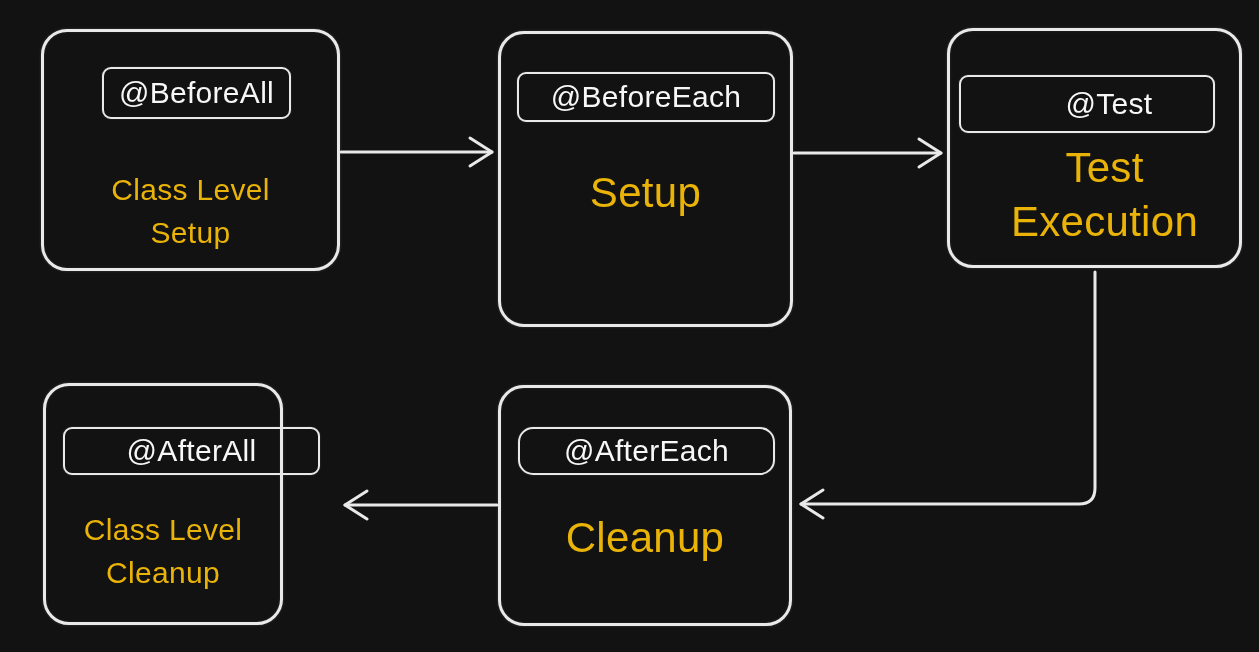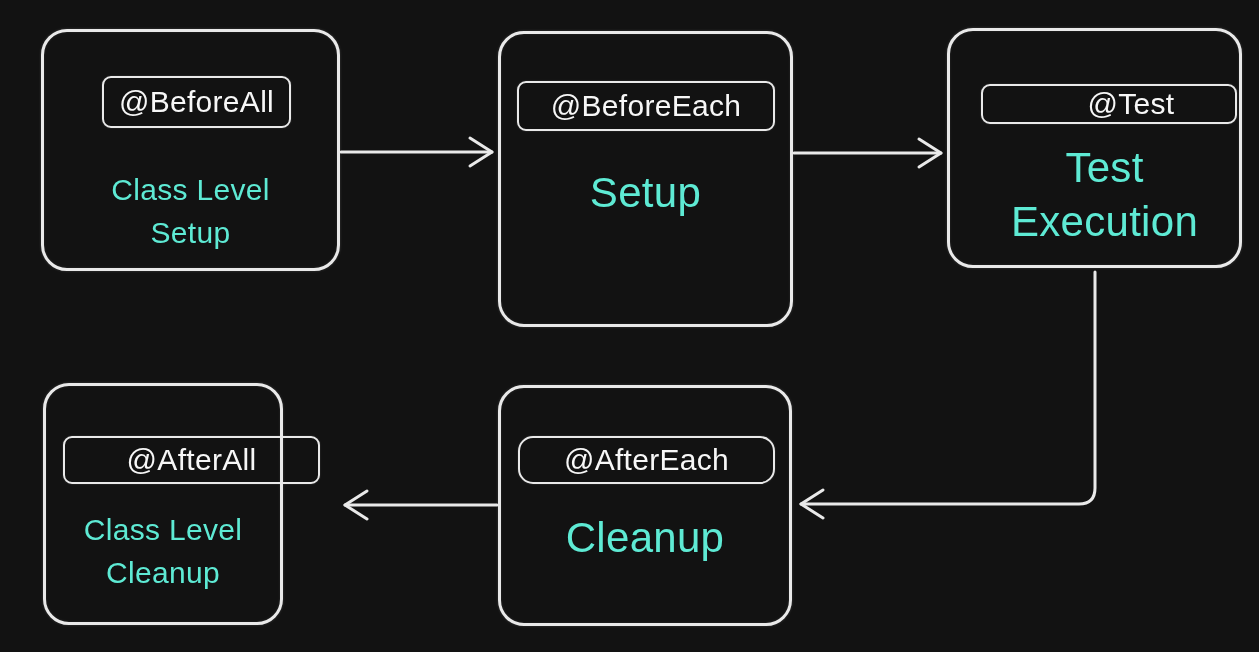--- a/index.html
+++ b/index.html
@@ -31,42 +31,41 @@
     box-sizing:border-box;
     border:2.5px solid #e9e9e9;
     border-radius:9px;
     display:flex;
     align-items:center;
     justify-content:center;
     color:#f7f7f7;
     font-size:30px;
     letter-spacing:0.3px;
     box-shadow:0 0 2px rgba(255,255,255,0.18);
-    margin-top:9px;
   }
   .label{
     position:absolute;
     left:0;right:0;
     transform:translateY(-50%);
     text-align:center;
-    color:#5eead4;
+    color:#eab308;
     white-space:pre-line;
     letter-spacing:0.3px;
   }
   
   .n0{left:41px;top:29px;width:299px;height:242px;}
   .n0 .badge{left:58px;top:35px;width:189px;height:52px;}
   .n0 .label{top:179px;font-size:30px;line-height:43px;}
   
   .n1{left:498px;top:31px;width:295px;height:296px;}
   .n1 .badge{left:16px;top:38px;width:258px;height:50px;}
   .n1 .label{top:159px;font-size:42px;line-height:48px;}
   
   .n2{left:947px;top:28px;width:295px;height:240px;}
-  .n2 .badge{left:31px;top:44px;width:256px;height:40px;padding-left:44px;}
+  .n2 .badge{left:9px;top:44px;width:256px;height:58px;padding-left:44px;}
   .n2 .label{top:164px;font-size:42px;line-height:54px;padding-left:20px;}
   
   .n3{left:498px;top:385px;width:294px;height:241px;}
   .n3 .badge{left:17px;top:39px;width:257px;height:48px;border-radius:15px;}
   .n3 .label{top:150px;font-size:42px;line-height:48px;}
   
   .n4{left:43px;top:383px;width:240px;height:242px;}
   .n4 .badge{left:17px;top:41px;width:257px;height:48px;}
   .n4 .label{top:165px;font-size:30px;line-height:43px;}
 </style>

